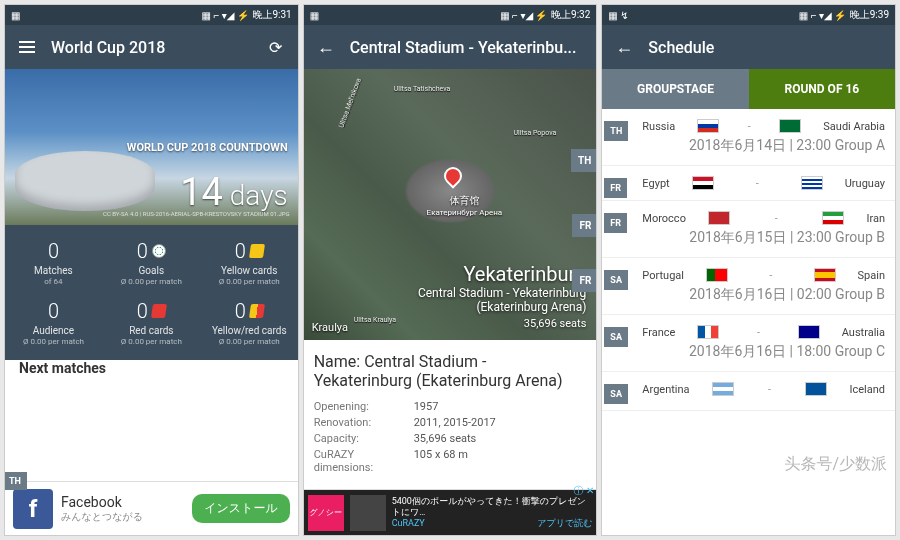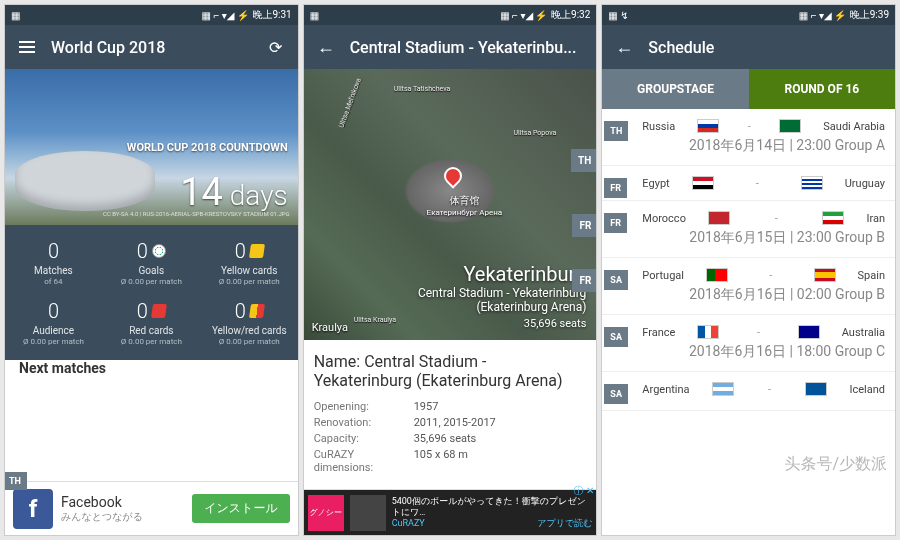--- a/index.html
+++ b/index.html
@@ -31,21 +31,21 @@
 .ico-ball{border-radius:50%;background:radial-gradient(circle,#fff 40%,#2a7 45%,#fff 50%);border:1px solid #999}
 .ico-yellow{background:#f5c518;transform:skewX(-8deg)}
 .ico-red{background:#e53935;transform:skewX(-8deg)}
 .ico-yr{background:linear-gradient(90deg,#f5c518 50%,#e53935 50%);transform:skewX(-8deg)}
 .next-matches{padding:0 14px;font-size:14px;font-weight:700;color:#333}
 .ad-bar{margin-top:auto;display:flex;align-items:center;height:54px;border-top:1px solid #ddd;background:#fff;position:relative}
 .ad-fb{width:40px;height:40px;background:#3b5998;display:flex;align-items:center;justify-content:center;color:#fff;font-size:24px;font-weight:700;margin:0 8px;border-radius:4px}
 .ad-text{flex:1;font-size:12px}
 .ad-text .t1{color:#333;font-size:14px}
 .ad-text .t2{color:#888;font-size:10px}
-.ad-btn{background:#4CAF50;color:#fff;padding:6px 12px;font-size:12px;border-radius:3px;margin-right:8px}
+.ad-btn{background:#4CAF50;color:#fff;padding:6px 12px;font-size:12px;border-radius:10px;margin-right:8px}
 .th-badge{position:absolute;left:-2px;top:-10px;background:#6b7a87;color:#fff;font-size:9px;padding:4px 6px;font-weight:700}
 
 .map{flex:1;min-height:0;background:#4a5548;position:relative;color:#fff}
 .map-bg{position:absolute;inset:0;background:
  radial-gradient(ellipse 70px 50px at 50% 45%,#888 0%,#666 60%,transparent 65%),
  linear-gradient(45deg,#3a4a3a 0,#556b55 20%,#4a5a4a 40%,#5a6a5a 60%,#4a524a 100%)}
 .map-pin{position:absolute;left:48%;top:36%;width:18px;height:18px;background:#e53935;border-radius:50% 50% 50% 0;transform:rotate(-45deg);border:2px solid #fff}
 .map-label-cn{position:absolute;left:42%;top:46%;font-size:10px;text-align:center;text-shadow:0 1px 2px #000}
 .map-info{position:absolute;right:10px;bottom:10px;text-align:right;text-shadow:0 1px 3px rgba(0,0,0,.8)}
 .map-city{font-size:20px}

